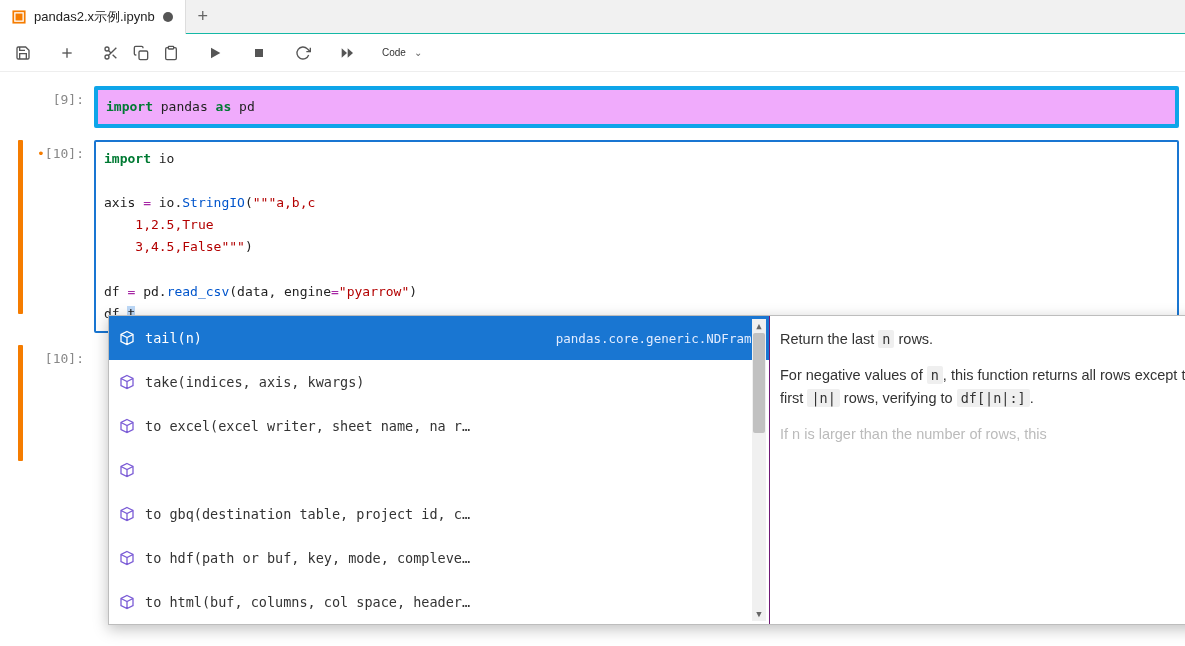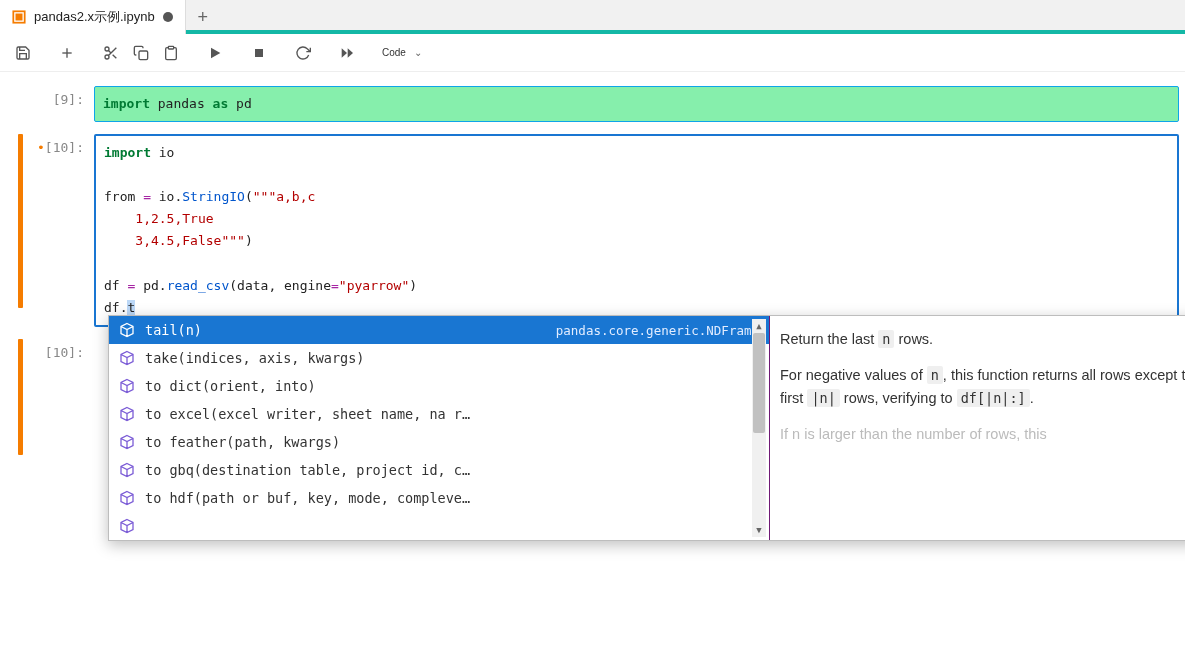--- a/index.html
+++ b/index.html
@@ -1,46 +1,46 @@
 <!DOCTYPE html>
 <html><head>
 <meta charset="utf-8">
 <style>
 * { box-sizing: border-box; margin: 0; padding: 0; }
 body { font-family: -apple-system, "Segoe UI", Arial, sans-serif; font-size: 13px; background: #fff; color: #333; width: 1185px; }
-.tabbar { display: flex; align-items: flex-start; background: #f1f1f1; border-bottom: 4px solid #14b8a6; height: 34px; }
+.tabbar { display: flex; align-items: center; background: #f1f1f1; border-bottom: 1px solid #14b8a6; height: 34px; }
 .tab { display: flex; align-items: center; padding: 0 12px; height: 34px; background: #fff; border-right: 1px solid #ddd; gap: 8px; cursor: pointer; }
 .tab .nb-icon { width: 14px; height: 14px; }
 .tab .nb-icon-rect { fill:none; stroke:#f57c00; stroke-width:2; }
 .tab .nb-icon-inner { fill:#f57c00; }
 .tab .title { font-size: 13px; color: #222; }
 .tab .dirty { width: 10px; height: 10px; border-radius: 50%; background: #555; }
 .newtab { width: 34px; height: 34px; display:flex; align-items:center; justify-content:center; color:#666; cursor:pointer; font-size:18px; }
 .toolbar { display: flex; align-items: center; padding: 6px 10px; gap: 4px; border-bottom: 1px solid #eee; height: 38px; }
 .tbtn { width: 26px; height: 26px; display:flex; align-items:center; justify-content:center; color:#555; cursor:pointer; border-radius:3px; }
 .tbtn svg { width:16px; height:16px; }
 .celltype { display:flex; align-items:center; gap:8px; margin-left:12px; cursor:pointer; padding:2px 6px; }
 .celltype span { font-size:10px; color:#333; }
 .celltype .chev { color:#666; }
 .notebook { padding: 14px 6px 6px 6px; }
 .cell { display: flex; align-items: flex-start; margin-bottom: 12px; }
 .gutter { width: 22px; flex-shrink:0; }
 .gutter .bar { width: 5px; background:#f57c00; border-radius:1px; margin-left:12px; }
 .prompt { width: 66px; text-align:right; font-family: ui-monospace,Menlo,Consolas,monospace; color:#888; font-size:13px; padding-top:6px; padding-right:10px; white-space:nowrap; flex-shrink:0; }
 .prompt .dirty-dot { color:#f57c00; }
-.codebox { flex:1; background:#86efac; border:1px solid #0ea5e9; border-radius:2px; padding:6px 8px; font-family: ui-monospace,Menlo,Consolas,monospace; font-size:13px; line-height:1.7; color:#222; white-space:pre; overflow:hidden; }
+.codebox { flex:1; background:#f0abfc; border:4px solid #0ea5e9; border-radius:2px; padding:6px 8px; font-family: ui-monospace,Menlo,Consolas,monospace; font-size:13px; line-height:1.7; color:#222; white-space:pre; overflow:hidden; }
 .codebox.active { background:#fff; border:2px solid #1976d2; }
 .k-imp { color:#007a33; font-weight:bold; }
 .k-as { color:#007a33; font-weight:bold; }
 .k-fn { color:#0055cc; }
 .k-str { color:#b30000; }
 .k-op { color:#a626a4; }
 .autocomplete { position:absolute; display:flex; border:1px solid #bdbdbd; box-shadow:0 4px 14px rgba(0,0,0,0.25); background:#fff; font-family: ui-monospace,Menlo,Consolas,monospace; font-size:13.5px; }
 .ac-list { width:660px; position:relative; }
-.ac-row { display:flex; align-items:center; height:28px; padding:0 10px; cursor:pointer; color:#333; }
+.ac-row { display:flex; align-items:center; height:44px; padding:0 10px; cursor:pointer; color:#333; }
 .ac-row .cube { width:16px; height:16px; margin-right:10px; flex-shrink:0; }
 .ac-row.sel { background:#1976d2; color:#fff; }
 .ac-row.sel .sig-src { color:#e1ecff; }
 .ac-row .sig { flex:1; white-space:nowrap; overflow:hidden; text-overflow:ellipsis; }
 .ac-row .sig-src { font-size:12.5px; color:#e1ecff; margin-left:auto; }
 .ac-scroll { position:absolute; right:3px; top:3px; bottom:3px; width:14px; background:#f0f0f0; display:flex; flex-direction:column; align-items:center; }
 .ac-scroll .arrow { font-size:9px; color:#666; padding:2px 0; cursor:pointer; }
 .ac-scroll .thumb { width:12px; background:#c1c1c1; border-radius:2px; }
 .ac-doc { width:444px; border-left:1px solid #701a75; padding:12px 10px; font-family:-apple-system,"Segoe UI",Arial,sans-serif; font-size:14.5px; line-height:1.55; color:#333; position:relative; overflow:hidden; }
 .ac-doc .code { background:#efefef; border-radius:2px; padding:1px 4px; font-family:ui-monospace,Menlo,Consolas,monospace; font-size:13.5px; }
@@ -152,21 +152,21 @@
     <div class="codebox"><span class="k-imp">import</span><span> pandas </span><span class="k-as">as</span><span> pd</span></div>
   </div>
 
   <div class="cell" style="position:relative;">
     <div class="gutter">
         <div class="bar" style="height:174px"></div>
       </div>
     <div class="prompt"><span class="dirty-dot">•</span><span>[10]:</span></div>
     <div class="codebox active"><span class="k-imp">import</span><span> io</span>
 
-<span>from </span><span class="k-op">=</span><span> io.</span><span class="k-fn">StringIO</span><span>(</span><span class="k-str">"""a,b,c</span>
+<span>axis </span><span class="k-op">=</span><span> io.</span><span class="k-fn">StringIO</span><span>(</span><span class="k-str">"""a,b,c</span>
 <span class="k-str">    1,2.5,True</span>
 <span class="k-str">    3,4.5,False"""</span><span>)</span>
 
 <span>df </span><span class="k-op">=</span><span> pd.</span><span class="k-fn">read_csv</span><span>(data, engine</span><span class="k-op">=</span><span class="k-str">"pyarrow"</span><span>)</span>
 <span>df.</span><span class="seltext">t</span></div>
   </div>
 
   <div class="cell">
     <div class="gutter">
         <div class="bar" style="height:116px"></div>
@@ -189,50 +189,44 @@
       <div class="ac-row">
         <span class="cube"><svg viewBox="0 0 16 16">
             <path d="M8 1.5 L14 4.5 L14 11.5 L8 14.5 L2 11.5 L2 4.5 Z M2 4.5 L8 7.5 L14 4.5 M8 7.5 L8 14.5" fill="none" stroke="#7b5cd6" stroke-width="1.3"></path>
           </svg></span>
         <span class="sig">take(indices, axis, kwargs)</span>
       </div>
       <div class="ac-row">
         <span class="cube"><svg viewBox="0 0 16 16">
             <path d="M8 1.5 L14 4.5 L14 11.5 L8 14.5 L2 11.5 L2 4.5 Z M2 4.5 L8 7.5 L14 4.5 M8 7.5 L8 14.5" fill="none" stroke="#7b5cd6" stroke-width="1.3"></path>
           </svg></span>
-        <span class="sig">to_dict(orient, into)</span>
-      </div>
-      <div class="ac-row">
-        <span class="cube"><svg viewBox="0 0 16 16">
-            <path d="M8 1.5 L14 4.5 L14 11.5 L8 14.5 L2 11.5 L2 4.5 Z M2 4.5 L8 7.5 L14 4.5 M8 7.5 L8 14.5" fill="none" stroke="#7b5cd6" stroke-width="1.3"></path>
-          </svg></span>
         <span class="sig">to_excel(excel_writer, sheet_name, na_r…</span>
       </div>
       <div class="ac-row">
         <span class="cube"><svg viewBox="0 0 16 16">
             <path d="M8 1.5 L14 4.5 L14 11.5 L8 14.5 L2 11.5 L2 4.5 Z M2 4.5 L8 7.5 L14 4.5 M8 7.5 L8 14.5" fill="none" stroke="#7b5cd6" stroke-width="1.3"></path>
           </svg></span>
-        <span class="sig">to_feather(path, kwargs)</span>
       </div>
       <div class="ac-row">
         <span class="cube"><svg viewBox="0 0 16 16">
             <path d="M8 1.5 L14 4.5 L14 11.5 L8 14.5 L2 11.5 L2 4.5 Z M2 4.5 L8 7.5 L14 4.5 M8 7.5 L8 14.5" fill="none" stroke="#7b5cd6" stroke-width="1.3"></path>
           </svg></span>
         <span class="sig">to_gbq(destination_table, project_id, c…</span>
       </div>
       <div class="ac-row">
         <span class="cube"><svg viewBox="0 0 16 16">
             <path d="M8 1.5 L14 4.5 L14 11.5 L8 14.5 L2 11.5 L2 4.5 Z M2 4.5 L8 7.5 L14 4.5 M8 7.5 L8 14.5" fill="none" stroke="#7b5cd6" stroke-width="1.3"></path>
           </svg></span>
         <span class="sig">to_hdf(path_or_buf, key, mode, compleve…</span>
       </div>
       <div class="ac-row">
         <span class="cube"><svg viewBox="0 0 16 16">
             <path d="M8 1.5 L14 4.5 L14 11.5 L8 14.5 L2 11.5 L2 4.5 Z M2 4.5 L8 7.5 L14 4.5 M8 7.5 L8 14.5" fill="none" stroke="#7b5cd6" stroke-width="1.3"></path>
           </svg></span>
+        <span class="sig">to_html(buf, columns, col_space, header…</span>
       </div>
       <div class="ac-scroll">
       <div class="arrow">▲</div>
       <div class="thumb" style="height:100px; margin-top:0;"></div>
       <div style="flex:1"></div>
       <div class="arrow">▼</div>
     </div>
   </div>
   <div class="ac-doc">
     <p><span>Return the last </span><span class="code">n</span><span> rows.</span></p>

